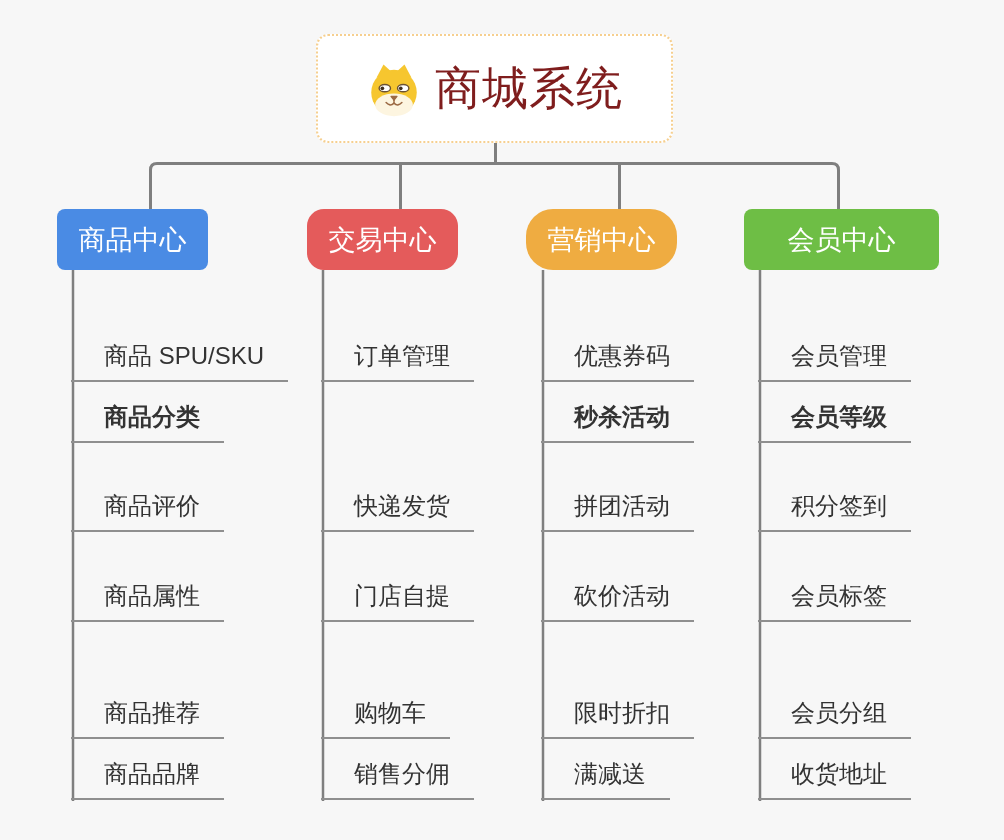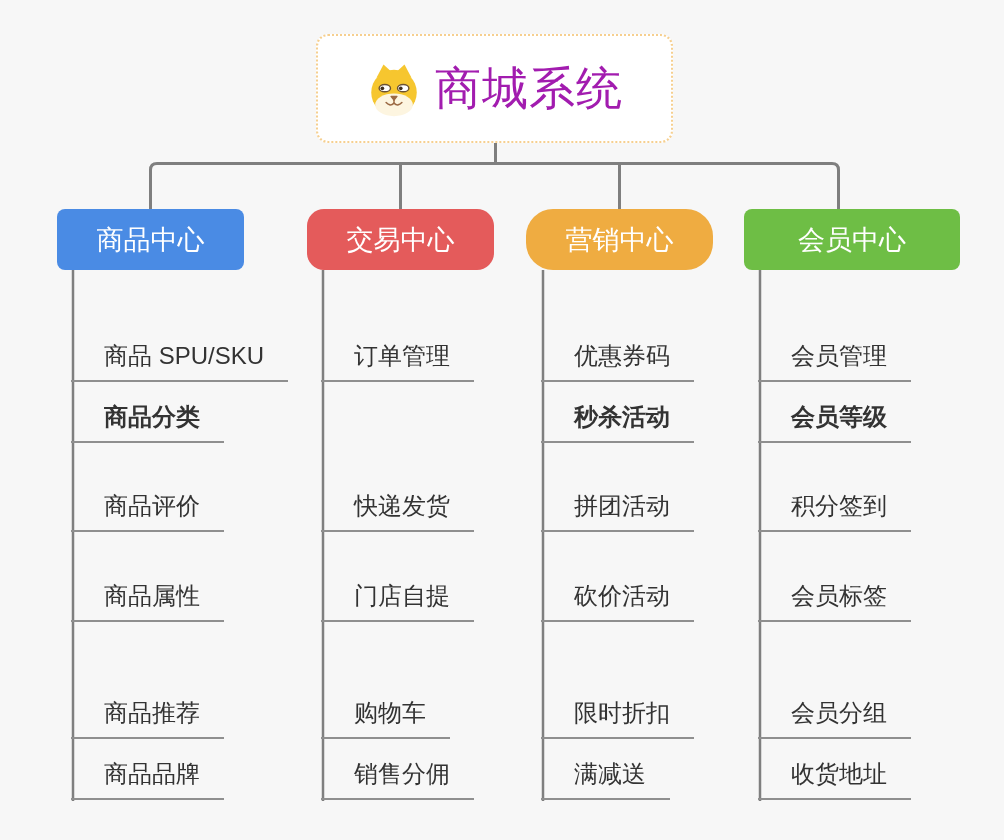--- a/index.html
+++ b/index.html
@@ -19,29 +19,29 @@
     position:absolute;left:316px;top:34px;width:357px;height:109px;
     background:#ffffff;border:2px dotted #f6cf8f;border-radius:12px;
     box-sizing:border-box;
     display:flex;align-items:center;justify-content:center;gap:13px;
   }
   .root-title{font-size:46px;letter-spacing:1px;color:#f0a43e;white-space:nowrap;}
   .dog-icon{width:56px;height:56px;flex:0 0 auto;}
 
   
   .branch{
-    position:absolute;top:209px;height:61px;width:187px;
+    position:absolute;top:209px;height:61px;width:151px;
     border-radius:8px;box-sizing:border-box;
     display:flex;align-items:center;justify-content:center;
     color:#ffffff;font-size:27px;white-space:nowrap;
   }
   .b0{left:57px;}
   .b1{left:307px;border-radius:17px;}
   .b2{left:526px;}
-  .b3{left:744px;width:216px;}
+  .b3{left:744px;width:195px;}
 
   
   .item{
     position:absolute;
     display:inline-block;white-space:nowrap;
     font-size:24px;line-height:32px;color:#333333;
     padding:0 24px 8px 33px;
     border-bottom:2px solid #8f8f8f;
   }
   .c0{left:71px;} .c1{left:321px;} .c2{left:541px;} .c3{left:758px;}
@@ -74,21 +74,21 @@
       <circle cx="32" cy="36" r="26" fill="#f6c62f"></circle>
       <ellipse cx="32" cy="50" rx="21.5" ry="13" fill="#fdf5e0"></ellipse>
       <ellipse cx="21.5" cy="31" rx="6.5" ry="4.2" fill="#ffffff" stroke="#6b5233" stroke-width="1.6"></ellipse>
       <ellipse cx="42.5" cy="31" rx="6.5" ry="4.2" fill="#ffffff" stroke="#6b5233" stroke-width="1.6"></ellipse>
       <circle cx="18.7" cy="31.2" r="2.1" fill="#3f2f1e"></circle>
       <circle cx="39.7" cy="31.2" r="2.1" fill="#3f2f1e"></circle>
       <polygon points="28.6,40.5 35.4,40.5 32,44.8" fill="#9c6a44" stroke="#9c6a44" stroke-width="1.5" stroke-linejoin="round"></polygon>
       <path d="M32,44.8 V48.2" stroke="#9c6a44" stroke-width="1.6" stroke-linecap="round"></path>
       <path d="M23,47.5 Q27.5,52.5 32,48.2 Q36.5,52.5 41,47.5" stroke="#9c6a44" stroke-width="1.8" stroke-linecap="round" fill="none"></path>
     </svg>
-    <span class="root-title" style="color: #a21caf;">商城系统</span>
+    <span class="root-title" style="color: #7f1d1d;">商城系统</span>
   </div>
 
   <div class="branch b0" style="background-color: rgb(74, 139, 228);">商品中心</div>
   <div class="branch b1" style="background-color: rgb(228, 91, 91);">交易中心</div>
   <div class="branch b2" style="background-color: rgb(239, 172, 65); border-radius: 27px;">营销中心</div>
   <div class="branch b3" style="background-color: rgb(110, 190, 69);">会员中心</div>
 
   <div class="item c0 r0">商品 SPU/SKU</div>
   <div class="item c0 r1">商品分类</div>
   <div class="item c0 r2">商品评价</div>

